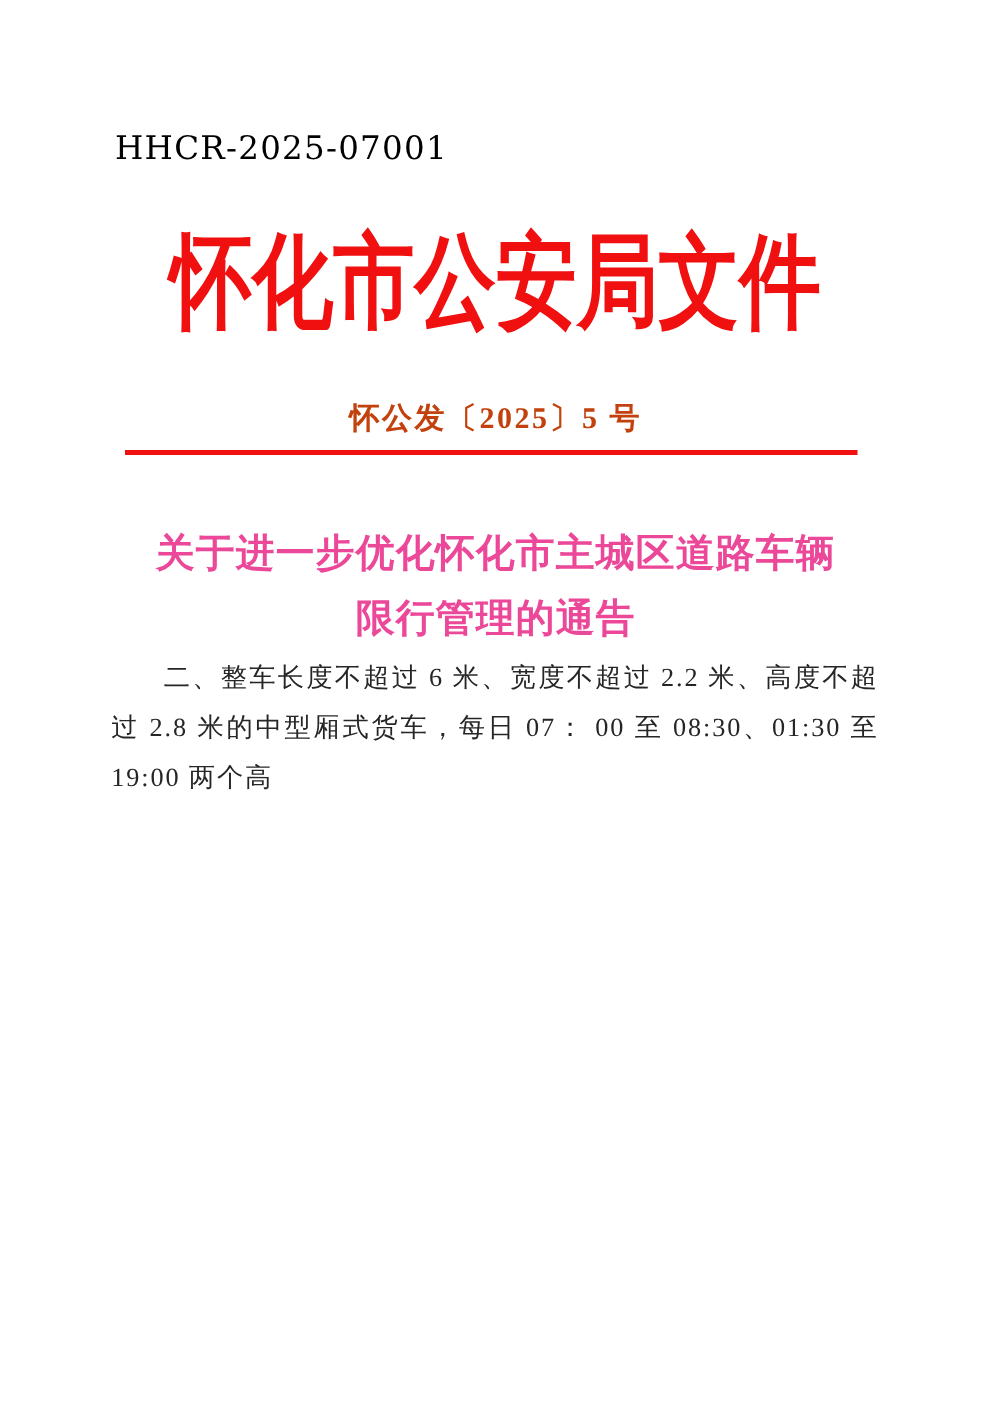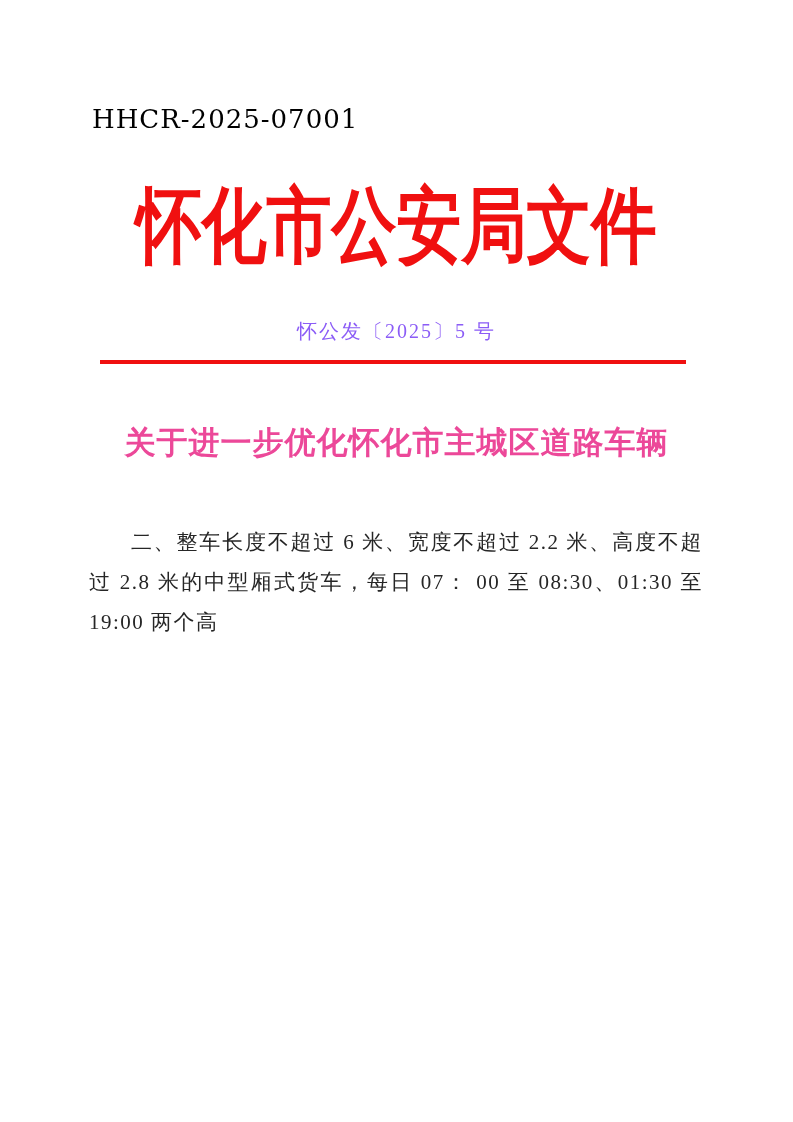--- a/index.html
+++ b/index.html
@@ -39,24 +39,25 @@
     transform: scaleY(1.27);
     transform-origin: center top;
     white-space: nowrap;
   }
   .doc-number {
     position: absolute;
     left: 0;
     top: 318px;
     width: 100%;
     text-align: center;
-    font-size: 20px;
+    font-size: 24px;
     letter-spacing: 2px;
-    color: #8b5cf6;
+    color: #c2410c;
     white-space: nowrap;
+    font-weight: bold;
   }
   .red-line {
     position: absolute;
     left: 100px;
     top: 360px;
     width: 586px;
     height: 4px;
   }
   .notice-title {
     position: absolute;
@@ -96,19 +97,20 @@
   <div class="doc-code">HHCR-2025-07001</div>
 
   <div class="org-title" style="color: rgb(240, 16, 16);">怀化市公安局文件</div>
 
   <div class="doc-number">怀公发〔2025〕5 号</div>
 
   <div class="red-line" style="background: rgb(240, 16, 16);"></div>
 
   <div class="notice-title">
     <div>关于进一步优化怀化市主城区道路车辆</div>
+    <div>限行管理的通告</div>
   </div>
 
   <div class="body-text">
     <p>二、整车长度不超过 6 米、宽度不超过 2.2 米、高度不超过 2.8 米的中型厢式货车，每日 07： 00 至 08:30、01:30 至 19:00 两个高</p>
   </div>
 
 </div>
 
 </body></html>

